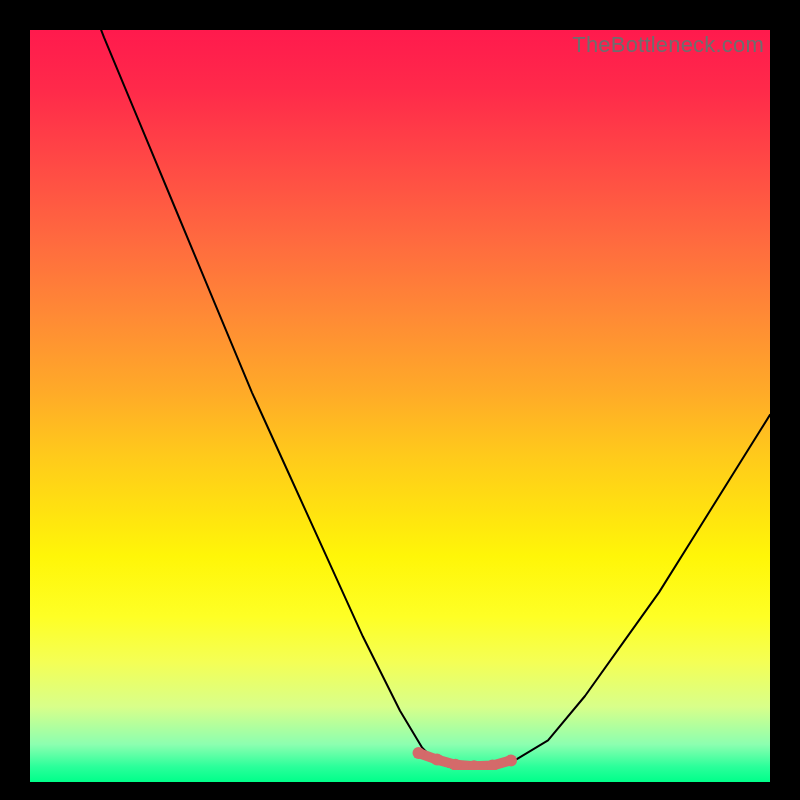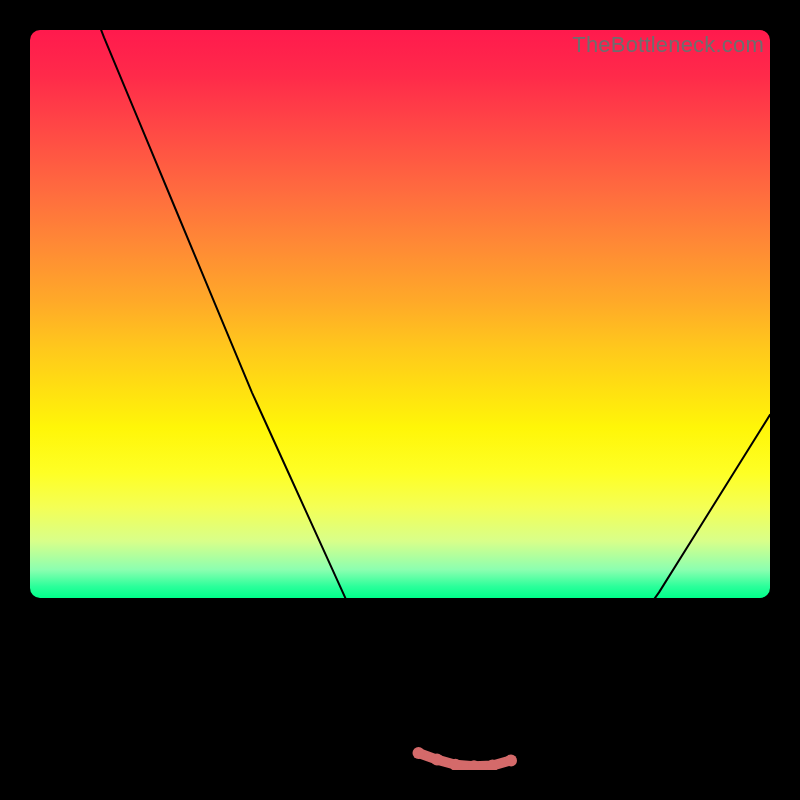--- a/index.html
+++ b/index.html
@@ -9,38 +9,37 @@
     height: 800px;
     background: #000;
     overflow: hidden;
     font-family: Arial, Helvetica, sans-serif;
   }
   .chart-frame {
     position: absolute;
     left: 30px;
     top: 30px;
     width: 740px;
-    height: 568px;
+    height: 752px;
     background: linear-gradient(to bottom,
       #ff1a4d 0%,
       #ff2a4a 8%,
       #ff4a45 18%,
       #ff6a3f 28%,
       #ff8a35 38%,
       #ffaa28 48%,
       #ffc81c 56%,
       #ffe210 64%,
       #fff608 70%,
       #feff25 78%,
       #f4ff55 84%,
       #d8ff8a 90%,
       #8cffb0 95%,
       #2aff9a 98%,
       #00ff8a 100%);
-    border-radius: 10px;
   }
   .watermark {
     position: absolute;
     top: 2px;
     right: 6px;
     color: #6e6e6e;
     font-size: 22px;
     font-weight: 500;
     letter-spacing: 0.2px;
     user-select: none;

